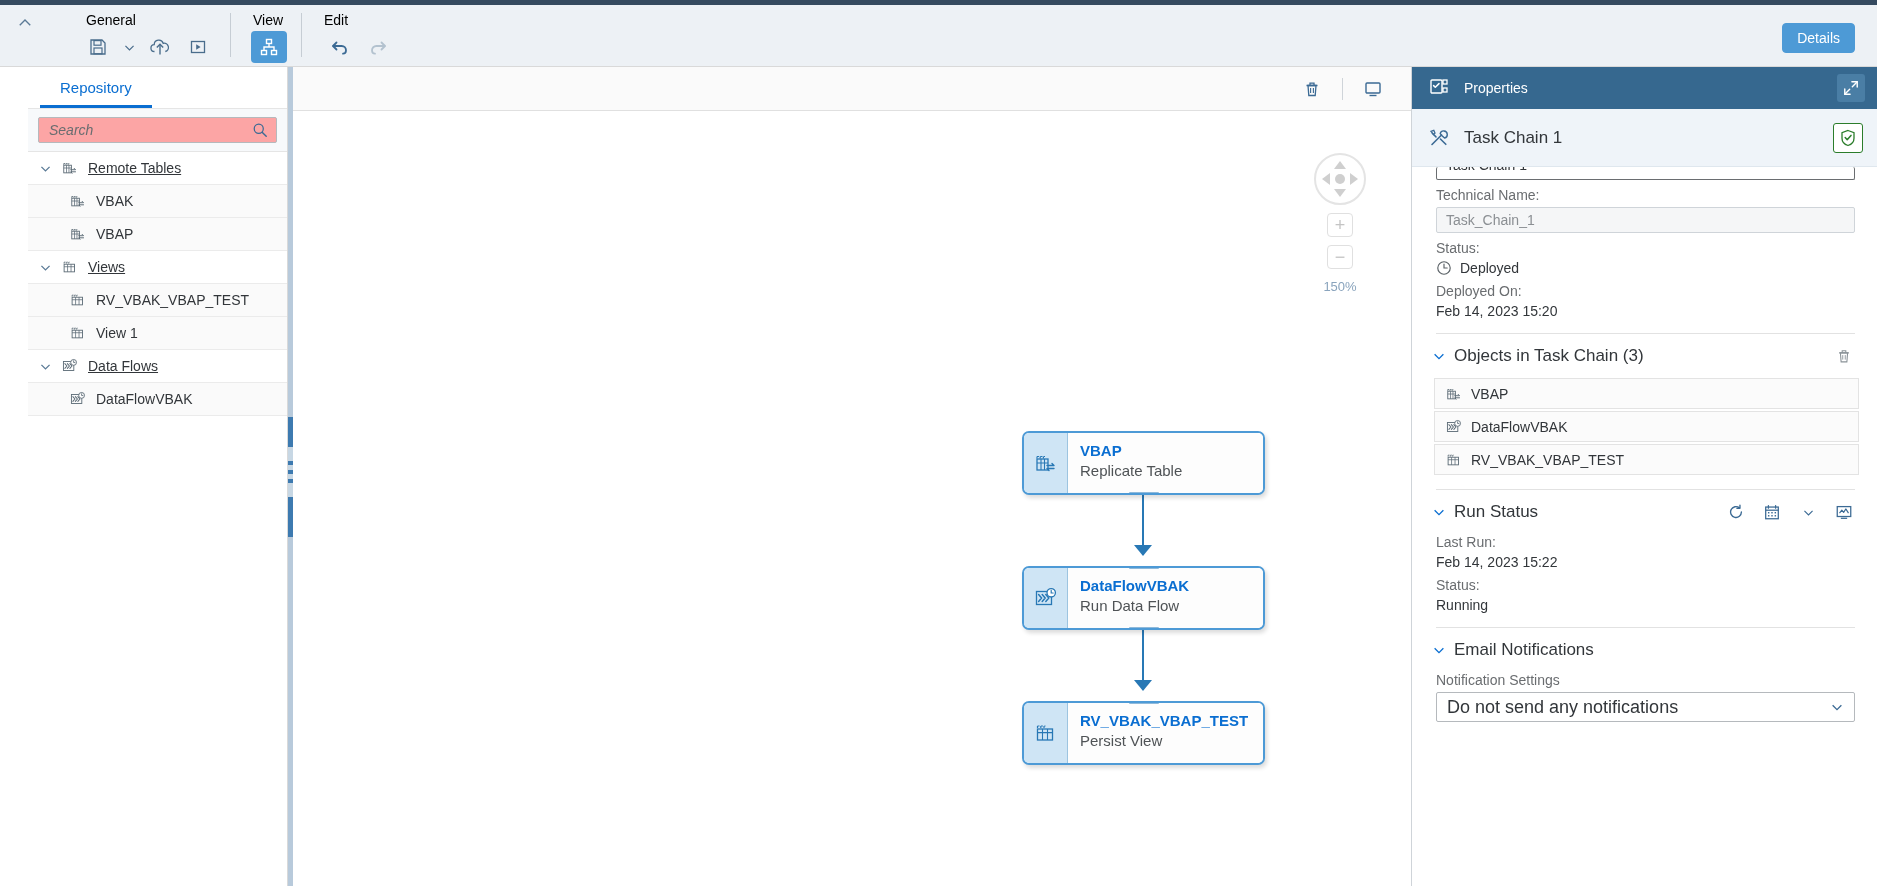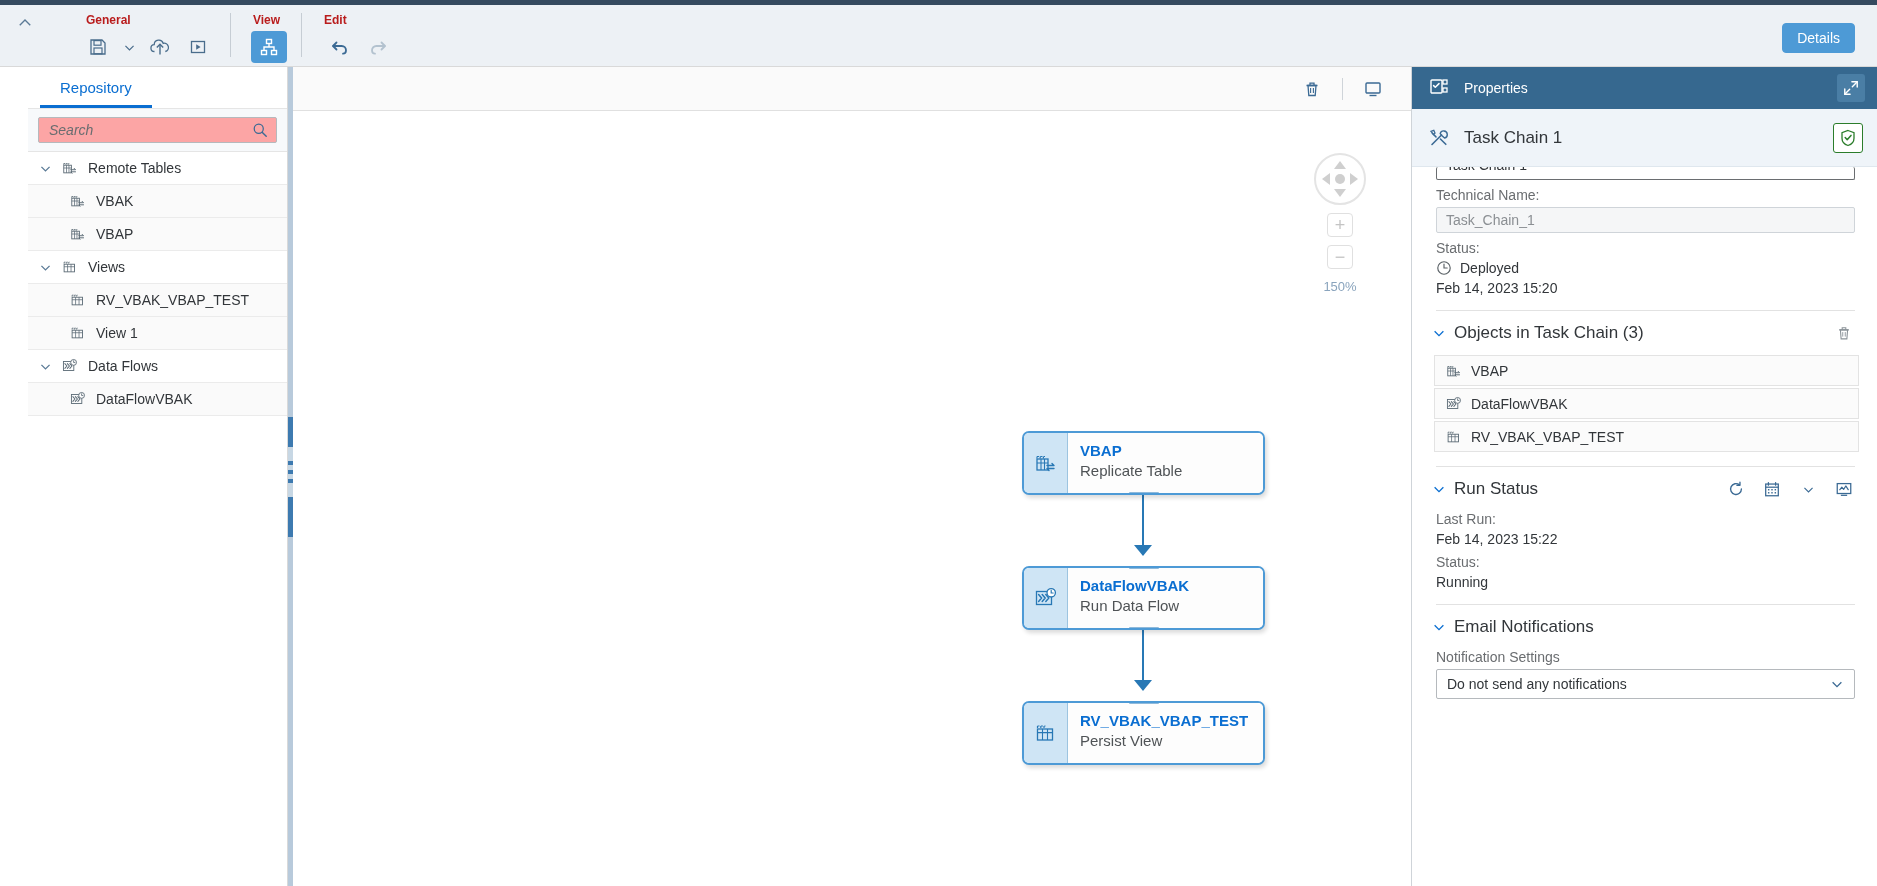--- a/index.html
+++ b/index.html
@@ -26,22 +26,22 @@
     position: relative;
     height: 62px;
     background: #edf1f5;
     flex: 0 0 auto;
     display: flex;
     align-items: flex-start;
     border-bottom: 1px solid #d9d9d9;
   }
   .tb-group { display: flex; flex-direction: column; height: 100%; position: relative; }
   .tb-grouplabel {
-    font-size: 12px; color: #b91c1c; padding: 6px 0 0 0; height: 24px;
-    display: flex; align-items: center; font-weight: bold;
+    font-size: 14px; color: #000000; padding: 6px 0 0 0; height: 24px;
+    display: flex; align-items: center;
   }
   .tb-row { display: flex; align-items: center; height: 36px; gap: 2px; }
   .tb-collapse {
     width: 30px; height: 30px; display: flex; align-items: center; justify-content: center;
     margin-top: 3px; margin-left: 10px;
   }
   .tb-btn {
     width: 36px; height: 32px; display: flex; align-items: center; justify-content: center;
     border-radius: 4px; cursor: pointer;
   }
@@ -99,21 +99,21 @@
     font-family: "Liberation Sans", sans-serif; font-style: italic; color: #32363a;
     background: transparent;
   }
   .search-box input::placeholder { color: #6a6d70; font-style: italic; }
 
   .tree { flex: 1 1 auto; overflow-y: auto; background: #ffffff; }
   .tree-row {
     display: flex; align-items: center; height: 33px;
     border-bottom: 1px solid #ebebeb; cursor: pointer; padding-right: 8px;
   }
-  .tree-row.lvl0 { padding-left: 6px; }
+  .tree-row.lvl0 { padding-left: 6px; text-decoration: underline; }
   .tree-row.lvl1 { padding-left: 36px; background: #fafafa; }
   .tw-arrow { width: 22px; display: flex; align-items: center; justify-content: center; color: #5a7a96; }
   .tw-icon { width: 28px; display: flex; align-items: center; justify-content: center; }
   .tw-label { font-size: 14px; color: #32363a; padding-left: 4px; }
 
   .splitter {
     width: 5px; flex: 0 0 5px; background: #b8cadb;
     position: relative; cursor: col-resize;
     display: flex; align-items: center; justify-content: center;
   }
@@ -257,21 +257,21 @@
   .obj-list { padding: 0 18px 0 22px; }
   .obj-row {
     height: 31px; border: 1px solid #e3e3e3; background: #fbfbfb;
     display: flex; align-items: center; padding-left: 10px; margin-bottom: 2px; cursor: pointer;
   }
   .obj-row .or-icon { width: 26px; display: flex; align-items: center; }
   .obj-row .or-label { font-size: 14px; color: #32363a; }
 
   .select-box {
     height: 30px; border: 1px solid #b5b9bd; background: #fff; border-radius: 2px;
-    display: flex; align-items: center; padding: 0 10px; font-size: 14px; color: #32363a;
+    display: flex; align-items: center; padding: 0 10px; font-size: 18px; color: #32363a;
     cursor: pointer;
   }
   .select-box .sv { flex: 1 1 auto; }
 
   svg { display: block; }
 </style>
 </head>
 <body>
 
 <div class="app">
@@ -623,20 +623,21 @@
           <div class="fld-label">Status:</div>
           <div class="status-line">
             <span>
               <svg width="16" height="16" viewBox="0 0 18 18">
                   <circle cx="9" cy="9" r="7" fill="none" stroke="#5a6166" stroke-width="1.3"></circle>
                   <path d="M9 4.6V9h3.6" fill="none" stroke="#5a6166" stroke-width="1.3" stroke-linecap="round"></path>
                 </svg>
             </span>
             <span>Deployed</span>
           </div>
+          <div class="fld-label">Deployed On:</div>
           <div class="fld-value">Feb 14, 2023 15:20</div>
           <div class="rp-divider"></div>
         </div>
 
         <div class="sec-head">
           <span class="chev">
             <svg width="14" height="14" viewBox="0 0 16 16">
                 <path d="M3 6 L8 11 L13 6" fill="none" stroke="#0a6ed1" stroke-width="1.5"></path>
               </svg>
           </span>

